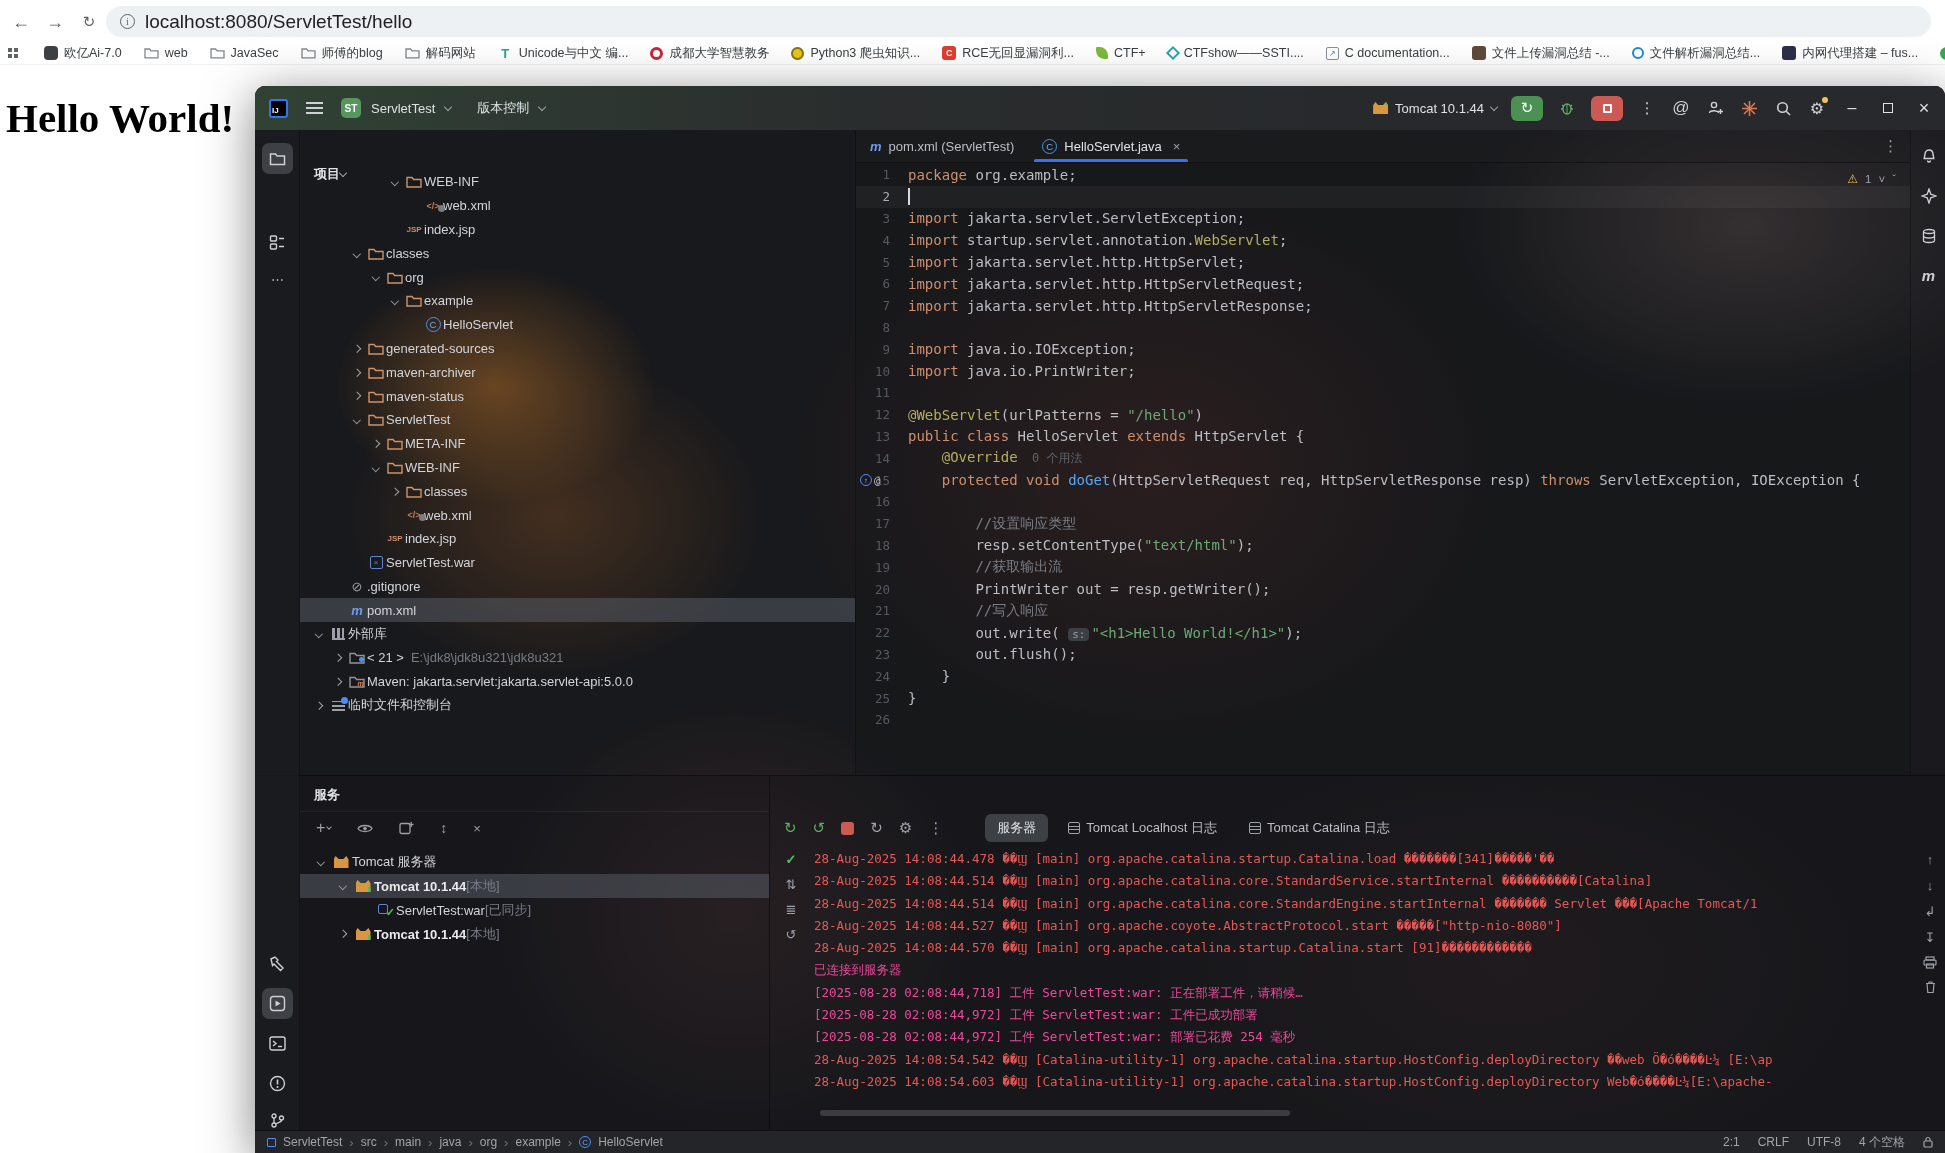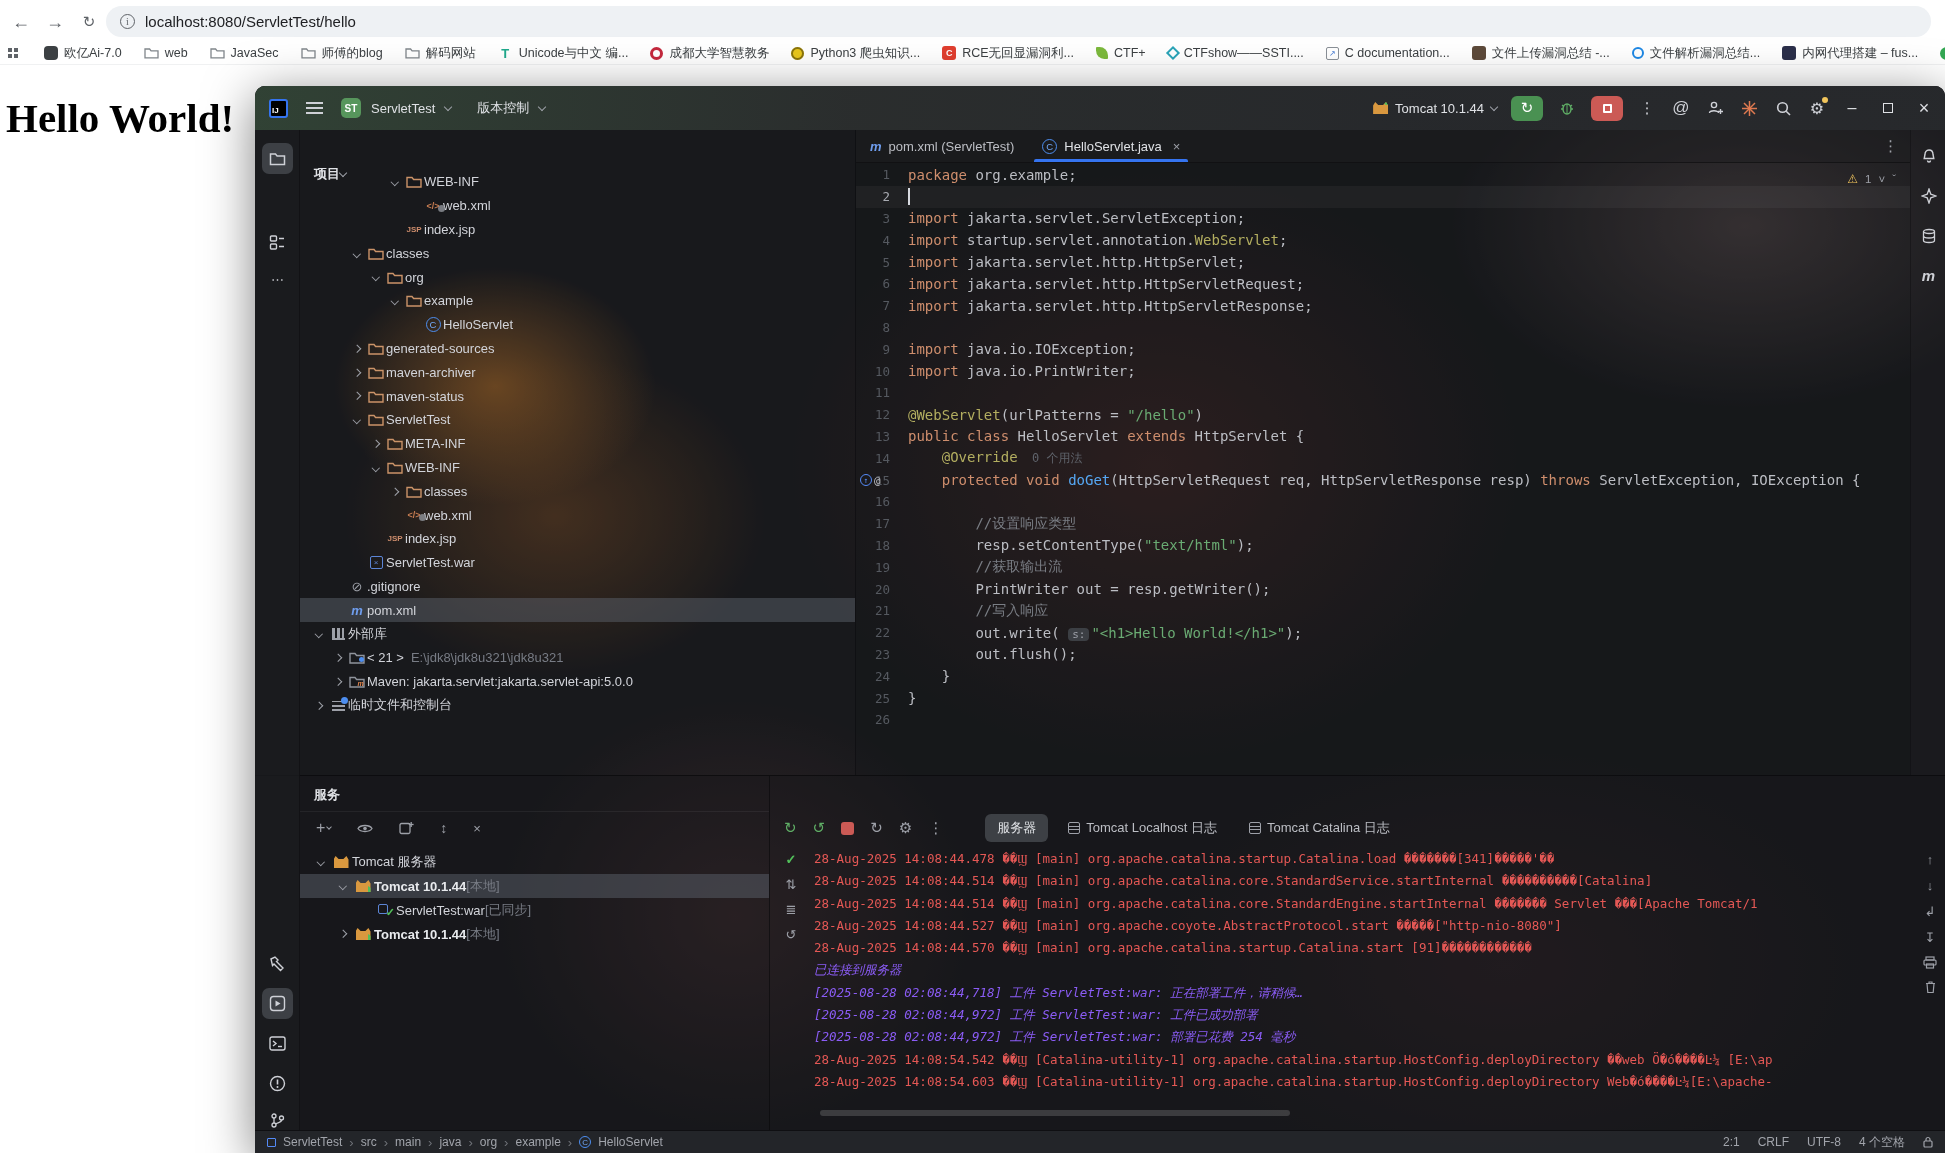--- a/index.html
+++ b/index.html
@@ -4,21 +4,21 @@
 <style>
   * { margin:0; padding:0; box-sizing:border-box; }
   body { font-family:"Liberation Sans", sans-serif; background:#fff; }
   #screen { position:relative; width:1945px; height:1153px; overflow:hidden; background:#fff; }
 
   
   .b-toolbar { position:absolute; left:0; top:0; width:100%; height:42px; background:#fff; }
   .b-nav { position:absolute; top:9px; display:flex; align-items:center; justify-content:center; width:26px; height:26px; border-radius:50%; font-size:18px; color:#5f6368; }
   .b-url { position:absolute; left:106px; top:6px; right:14px; height:31px; border-radius:16px; background:#eef1f4; display:flex; align-items:center; padding:0 14px; gap:10px; }
   .b-url .info { width:15px; height:15px; border-radius:50%; border:1.4px solid #5f6368; color:#5f6368; font-size:10px; display:flex; align-items:center; justify-content:center; font-family:"Liberation Serif",serif; }
-  .b-url .utext { font-size:15px; color:#202124; }
+  .b-url .utext { font-size:19px; color:#202124; }
   .b-bookmarks { position:absolute; left:0; top:42px; width:100%; height:23px; background:#fff; display:flex; align-items:center; padding-left:8px; gap:22px; border-bottom:1px solid #f0f1f2; }
   .bm { display:flex; align-items:center; gap:6px; font-size:12.5px; color:#3c4043; white-space:nowrap; }
   .bm .bi { width:15px; height:15px; display:inline-flex; align-items:center; justify-content:center; flex:0 0 auto; }
   .apps-grid { display:inline-grid; grid-template-columns:4px 4px; grid-gap:2px; margin-right:-6px; }
   .apps-grid i { width:4px; height:4px; background:#5f6368; }
   .bm-divider { width:1px; height:14px; background:#dadce0; margin:0 -6px; }
   .page-h1 { position:absolute; left:6px; top:94px; font-family:"Liberation Serif", serif; font-weight:bold; font-size:41px; color:#000; }
 
   
   #win { position:absolute; left:255px; top:86px; width:1690px; height:1067px; border-radius:10px 10px 0 0; overflow:hidden; background:#17181b; box-shadow:0 10px 50px rgba(0,0,0,.5); font-size:13px; color:#ced0d6; }
@@ -125,21 +125,21 @@
   .con-toolbar { display:flex; align-items:center; height:32px; margin-top:36px; padding-left:14px; gap:16px; }
   .cti { font-size:15px; color:#9da0a8; }
   .cti.green { color:#5fad65; } .cti.red { width:13px; height:13px; background:#cb5a55; border-radius:3px; }
   .con-tabs { display:flex; align-items:center; gap:8px; margin-left:26px; }
   .ctab { display:flex; align-items:center; gap:6px; padding:5px 12px; border-radius:6px; color:#bcbec4; }
   .ctab.active { background:#3d4045; color:#dfe1e5; }
   .log-ic { width:12px; height:12px; border:1.2px solid #9da0a8; border-radius:2px; background:linear-gradient(transparent 3px, #9da0a8 3px, #9da0a8 4px, transparent 4px, transparent 6px, #9da0a8 6px, #9da0a8 7px, transparent 7px); }
   .con-gutter { position:absolute; left:8px; top:76px; width:26px; display:flex; flex-direction:column; gap:10px; align-items:center; color:#9da0a8; }
   .con-gutter .ok { color:#52c05a; font-weight:bold; font-size:13px; }
   #logs { position:absolute; left:44px; top:72px; right:46px; bottom:40px; font-family:"DejaVu Sans Mono", monospace; font-size:12.5px; line-height:22.3px; white-space:pre; overflow:hidden; }
-  .lg.err { color:#e55855; } .lg.std { color:#8b5cf6;font-style:italic; }
+  .lg.err { color:#e55855; } .lg.std { color:#ec4899; }
   .hscroll { position:absolute; left:50px; bottom:14px; width:470px; height:6px; border-radius:3px; background:rgba(255,255,255,.16); }
   .con-right { position:absolute; right:8px; top:76px; display:flex; flex-direction:column; gap:11px; align-items:center; color:#9da0a8; font-size:13px; }
 
   
   #statusbar { position:absolute; left:0; bottom:0; width:100%; height:23px; background:rgba(36,38,41,.97); border-top:1px solid rgba(10,10,12,.8); display:flex; align-items:center; padding:0 12px 0 12px; font-size:12px; color:#a1a4ab; z-index:6; }
   .crumb { display:flex; align-items:center; gap:7px; white-space:nowrap; }
   .crumb .sep { color:#6f7278; font-size:13px; }
   .mod-ic { width:9px; height:9px; border:1.4px solid #548af7; border-radius:1px; display:inline-block; }
   .sb-right { margin-left:auto; display:flex; align-items:center; gap:18px; }
   svg { display:block; }

